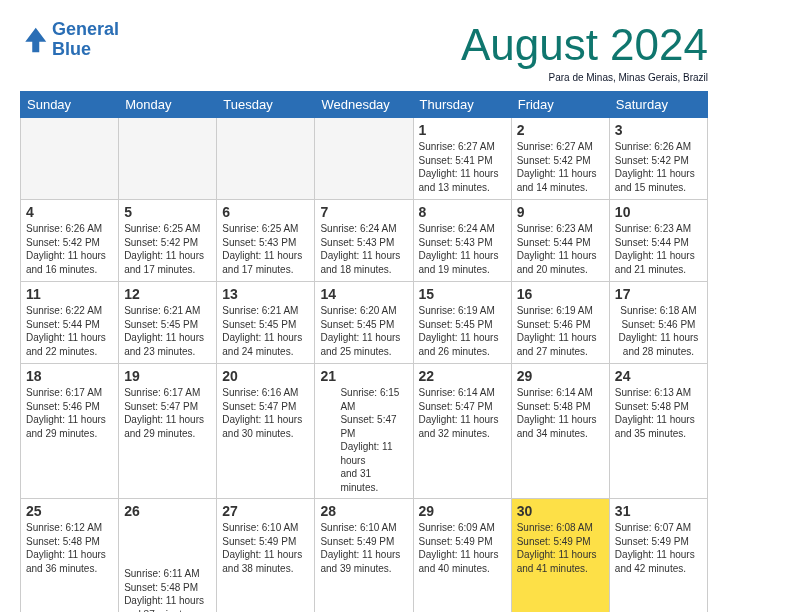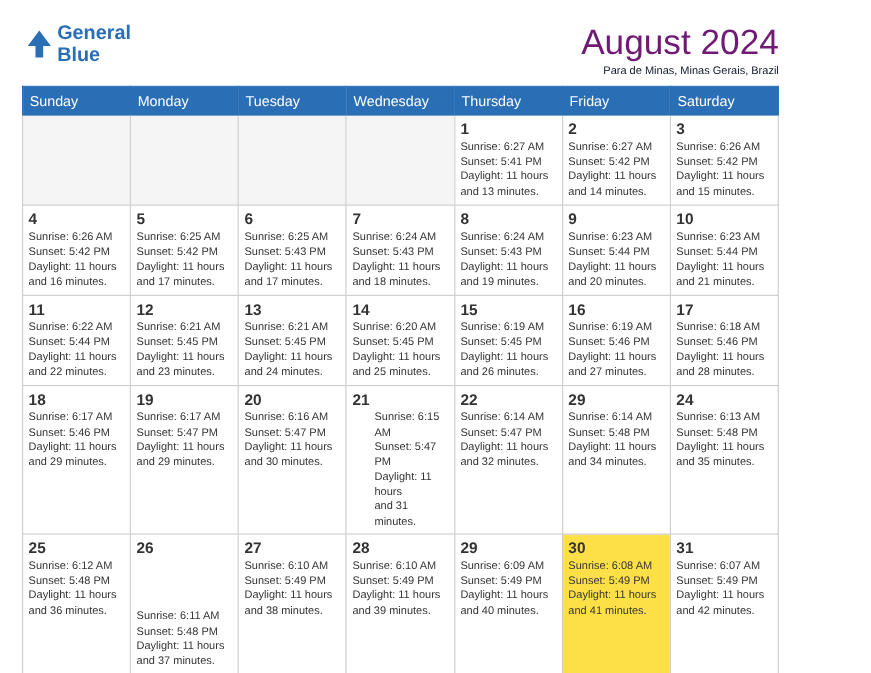--- a/index.html
+++ b/index.html
@@ -4,21 +4,21 @@
   <style>
     * { box-sizing: border-box; margin: 0; padding: 0; }
     body { font-family: Arial, sans-serif; background: #fff; width: 792px; min-height: 612px; }
     .page { width: 728px; padding: 20px 20px 10px 20px; }
     .header-row { display: flex; justify-content: space-between; align-items: flex-start; margin-bottom: 8px; }
     .logo { display: flex; align-items: center; gap: 4px; }
     .logo-text { font-size: 18px; font-weight: bold; color: #333; line-height: 1.1; }
     .logo-text .blue { color: #2a6eb5; }
     .logo-arrow { width: 28px; height: 28px; }
     .title-area { text-align: right; }
-    .month-title { font-size: 32px; color: #701a75; font-weight: 300; }
+    .month-title { font-size: 44px; color: #0f766e; font-weight: 300; }
     .location { font-size: 10px; color: #0f172a; margin-top: 2px; }
     table { width: 100%; border-collapse: collapse; table-layout: fixed; }
     .header-row-days th { background: #2a6eb5; color: #fff; text-align: left; padding: 5px 6px; font-size: 13px; font-weight: normal; border: 1px solid #2a6eb5; }
     td { border: 1px solid #ccc; vertical-align: top; padding: 4px 5px; font-size: 10.5px; color: #333; height: 82px; background: #fff; }
     td.empty { background: #f5f5f5; }
     .day-num { font-size: 14px; font-weight: bold; color: #333; display: block; margin-bottom: 2px; }
     .day-info { font-size: 10px; color: #333; line-height: 1.35; }
   </style>
 </head>
 <body>
@@ -169,21 +169,21 @@
           </td>
           <td style="background: rgb(255, 255, 255);">
             <span class="day-num">16</span>
             <div class="day-info" style="white-space: pre-line;">Sunrise: 6:19 AM
 Sunset: 5:46 PM
 Daylight: 11 hours
 and 27 minutes.</div>
           </td>
           <td style="background: rgb(255, 255, 255);">
             <span class="day-num">17</span>
-            <div class="day-info" style="white-space: pre-line;">Sunrise: 6:18 AM
+            <div class="day-info" style="white-space: pre-line; text-align: center;">Sunrise: 6:18 AM
 Sunset: 5:46 PM
 Daylight: 11 hours
 and 28 minutes.</div>
           </td>
         </tr>
         <tr>
           <td>
             <span class="day-num">18</span>
             <div class="day-info" style="white-space: pre-line;">Sunrise: 6:17 AM
 Sunset: 5:46 PM

